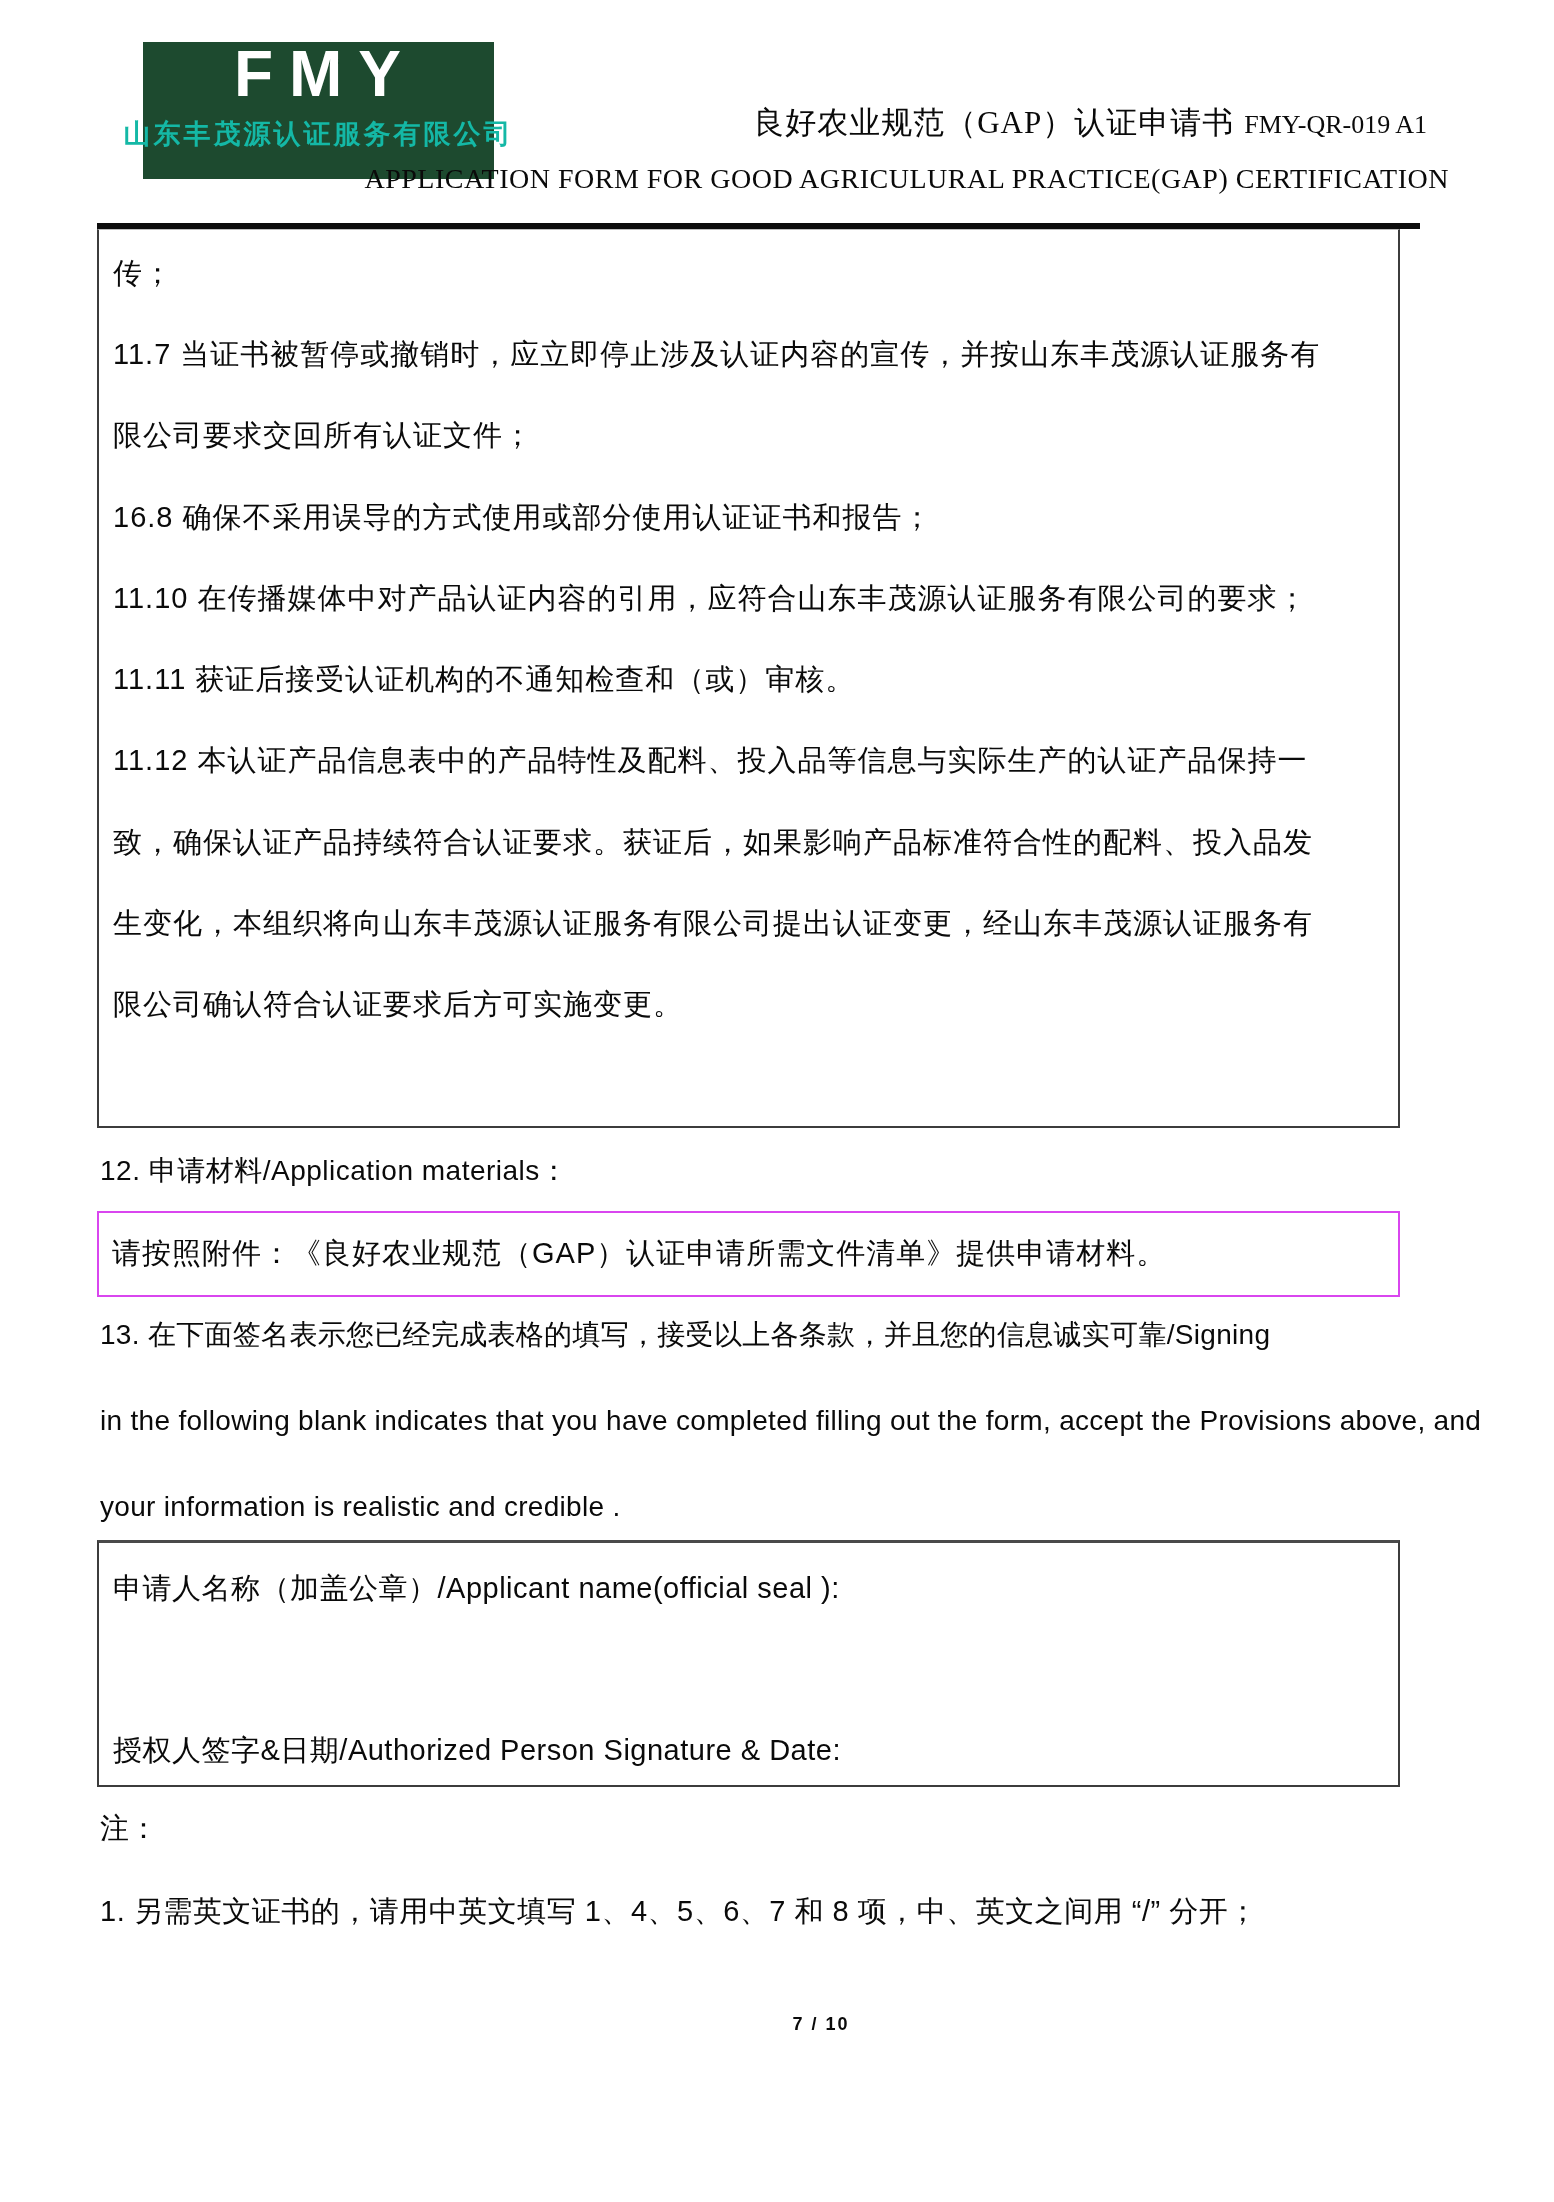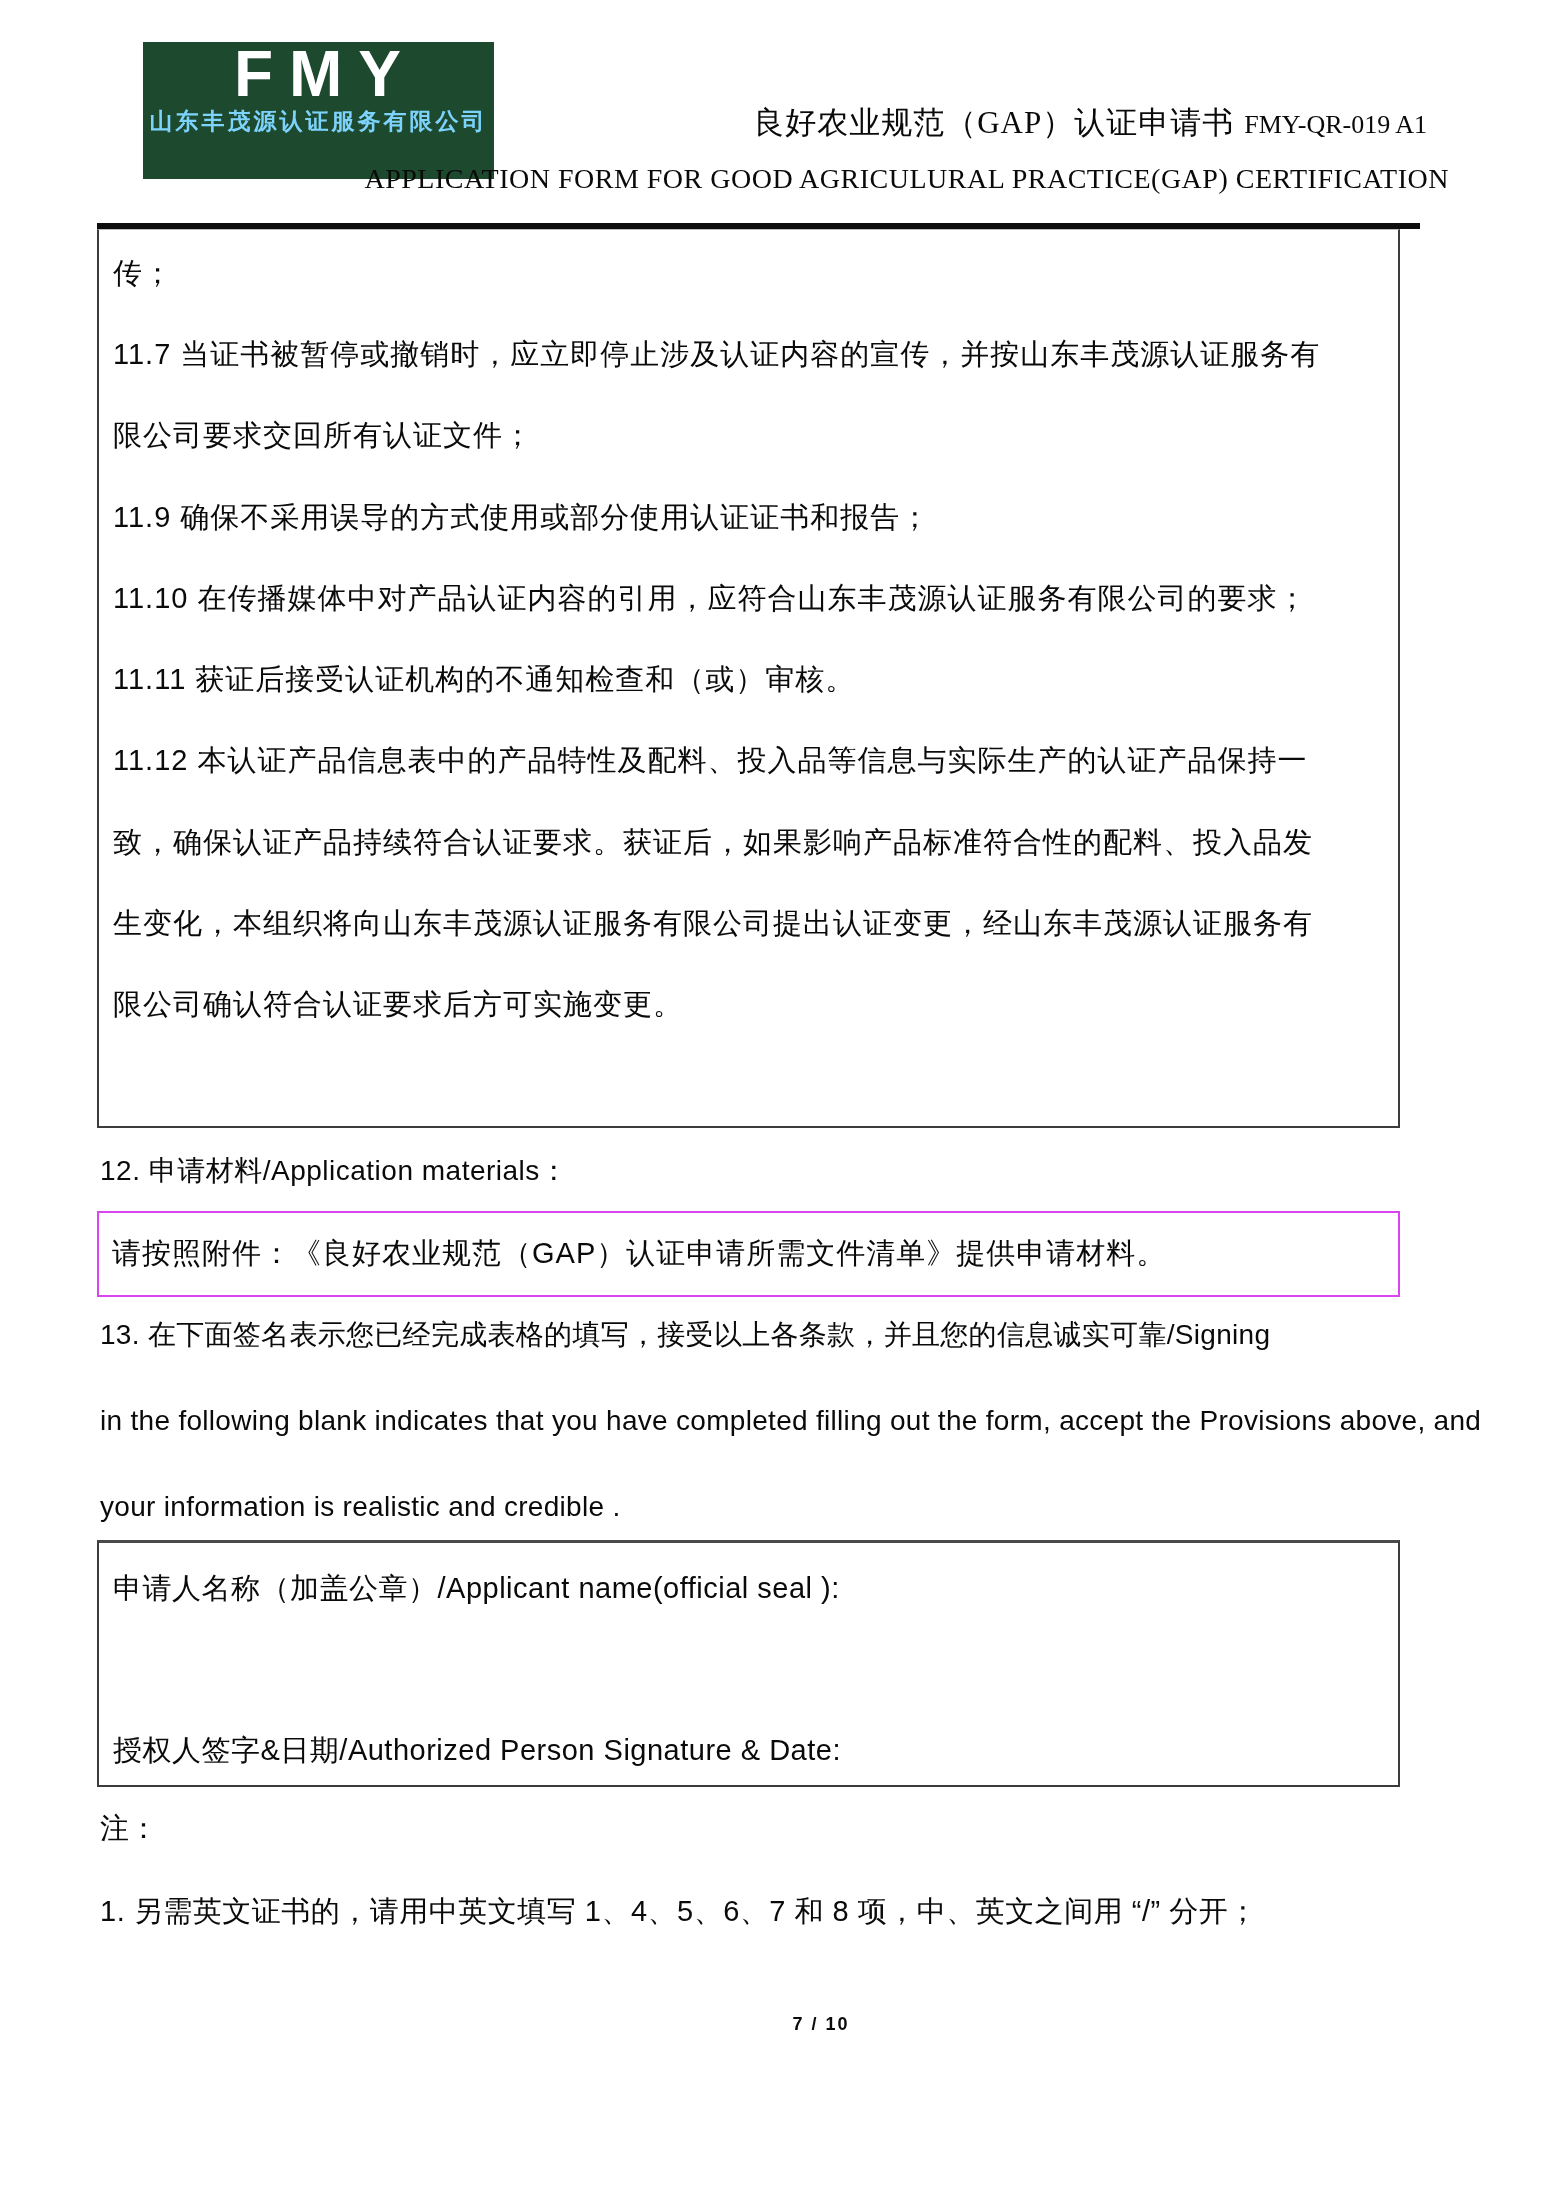--- a/index.html
+++ b/index.html
@@ -33,25 +33,25 @@
   }
   .logo-letters {
     font-size: 64px;
     font-weight: 800;
     color: #ffffff;
     letter-spacing: 16px;
     line-height: 1;
     margin-left: 14px; 
   }
   .logo-company {
-    font-size: 23px;
+    font-size: 27px;
     font-weight: 700;
-    color: #7dd3fc;
+    color: #14b8a6;
     letter-spacing: 3px;
-    margin-top: 0;
+    margin-top: 10px;
     white-space: nowrap;
   }
   .header-title {
     position: absolute;
     top: 102px;
     right: 127px;
     text-align: right;
     font-family: "Liberation Serif", serif;
     white-space: nowrap;
   }
@@ -211,21 +211,21 @@
     <span class="doc-code">FMY-QR-019 A1</span>
   </div>
 
   <div class="header-en">APPLICATION FORM FOR GOOD AGRICULURAL PRACTICE(GAP) CERTIFICATION</div>
 
   <div class="heavy-rule"></div>
   <div class="box1">
     <div class="line">传；</div>
     <div class="line">11.7 当证书被暂停或撤销时，应立即停止涉及认证内容的宣传，并按山东丰茂源认证服务有</div>
     <div class="line">限公司要求交回所有认证文件；</div>
-    <div class="line">11.9 确保不采用误导的方式使用或部分使用认证证书和报告；</div>
+    <div class="line">16.8 确保不采用误导的方式使用或部分使用认证证书和报告；</div>
     <div class="line">11.10 在传播媒体中对产品认证内容的引用，应符合山东丰茂源认证服务有限公司的要求；</div>
     <div class="line">11.11 获证后接受认证机构的不通知检查和（或）审核。</div>
     <div class="line">11.12 本认证产品信息表中的产品特性及配料、投入品等信息与实际生产的认证产品保持一</div>
     <div class="line">致，确保认证产品持续符合认证要求。获证后，如果影响产品标准符合性的配料、投入品发</div>
     <div class="line">生变化，本组织将向山东丰茂源认证服务有限公司提出认证变更，经山东丰茂源认证服务有</div>
     <div class="line">限公司确认符合认证要求后方可实施变更。</div>
   </div>
 
   <div class="sec12-heading">12. 申请材料/Application materials：</div>
   <div class="box2">

